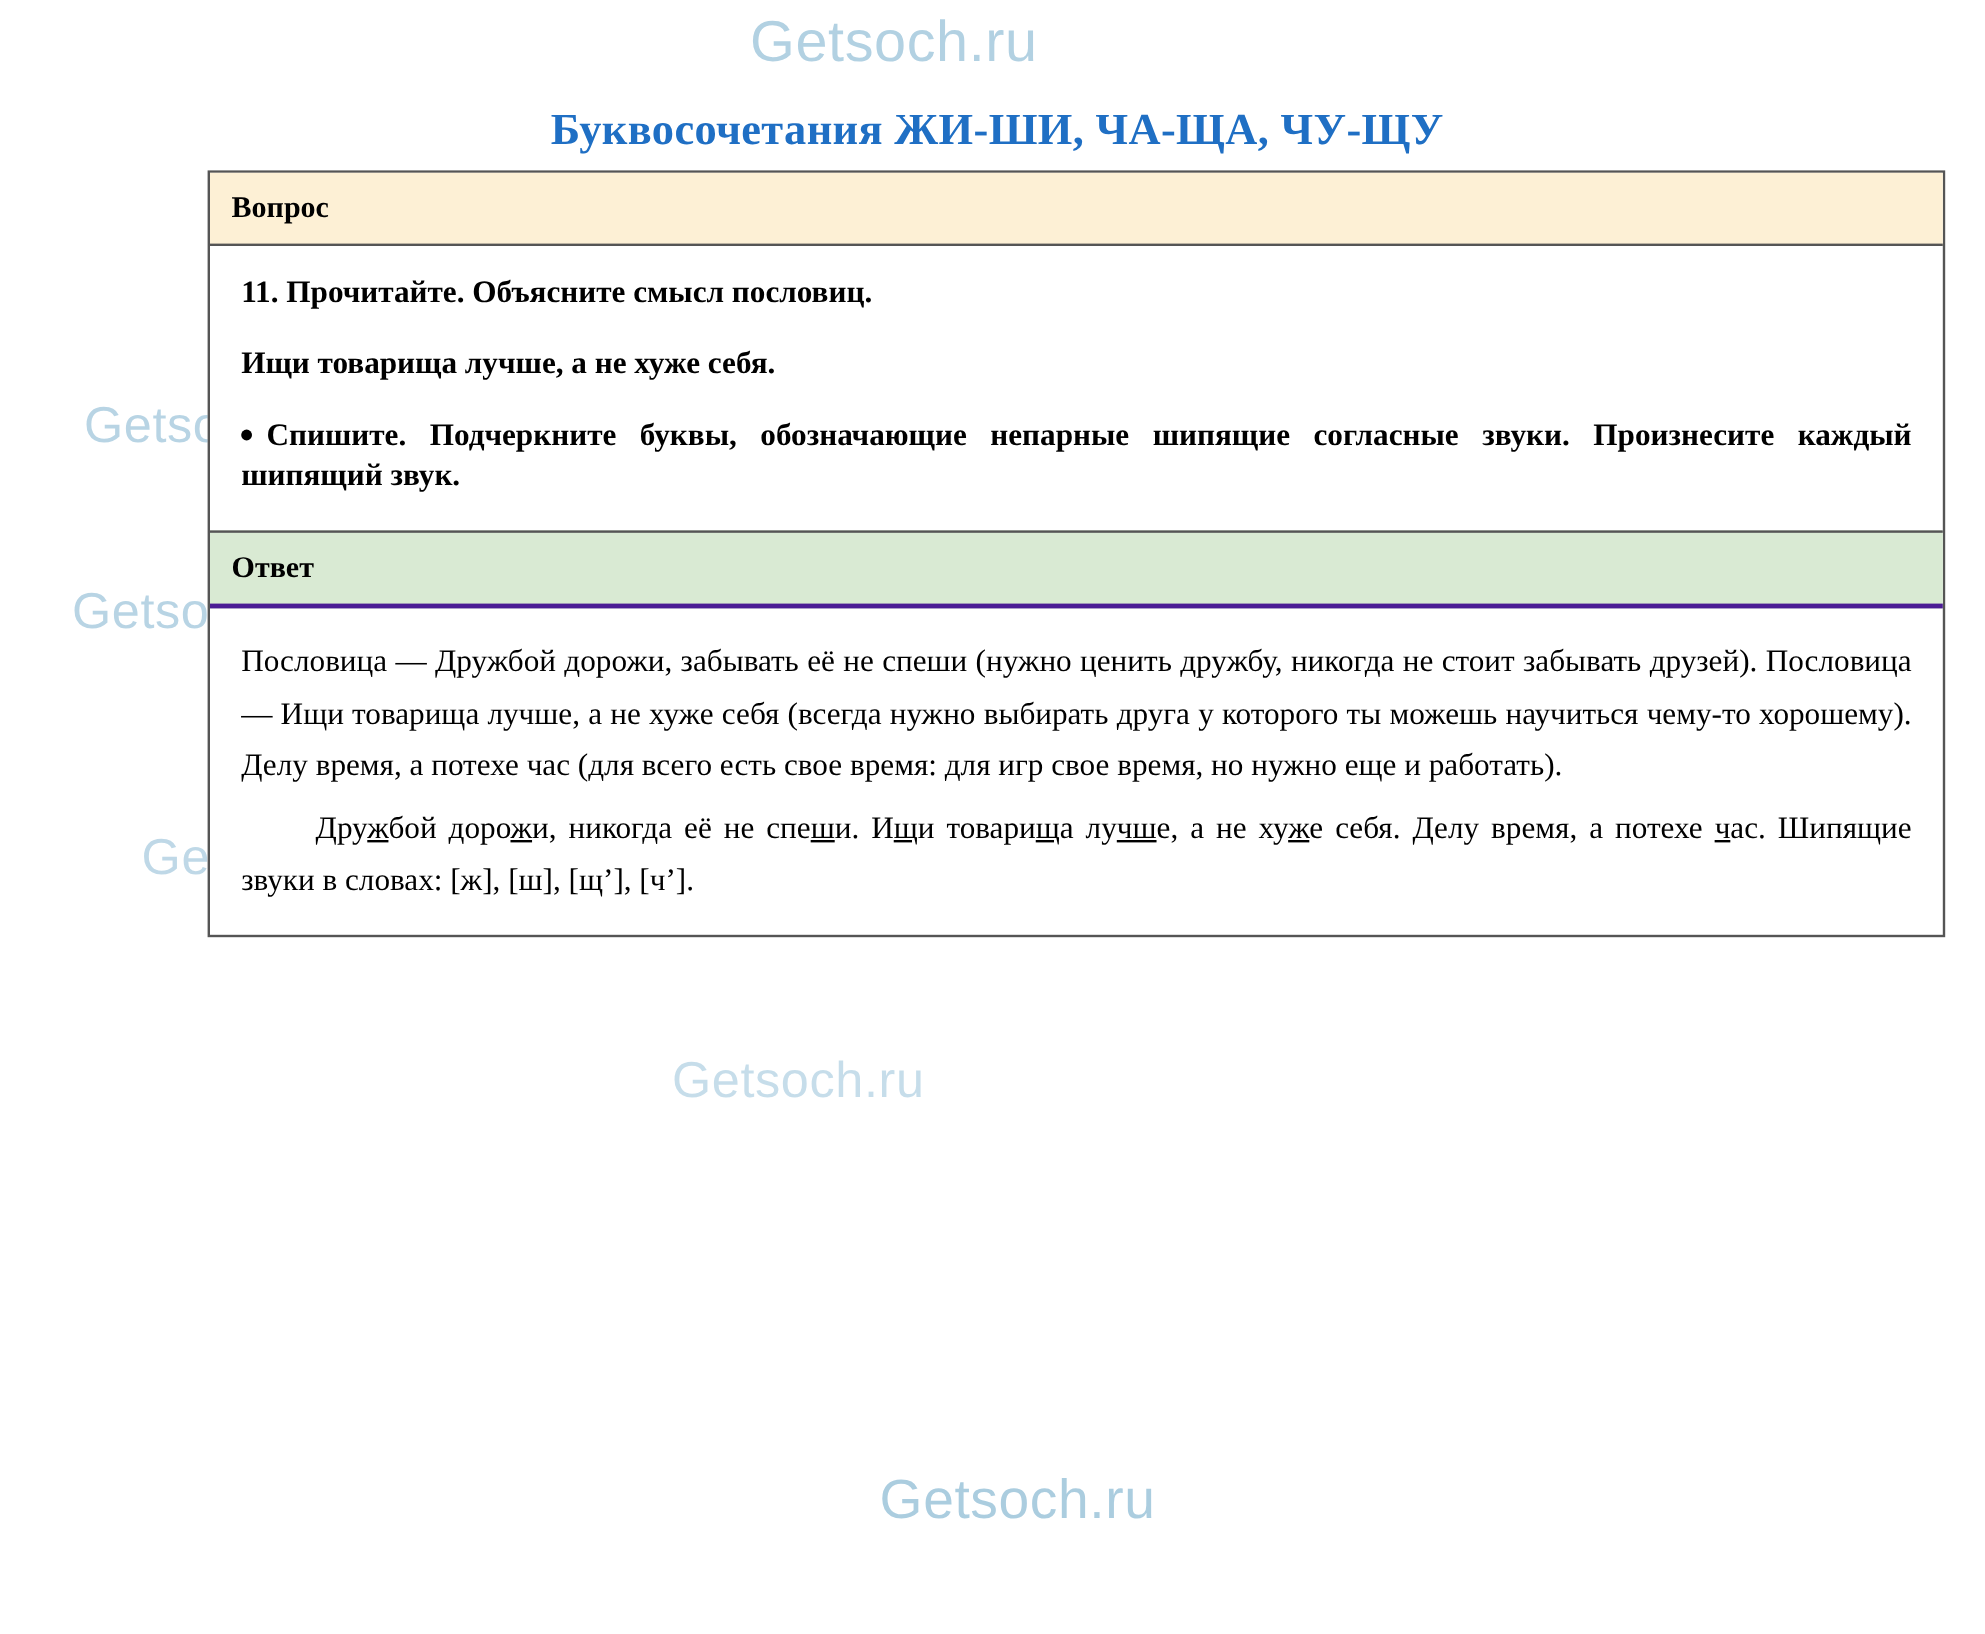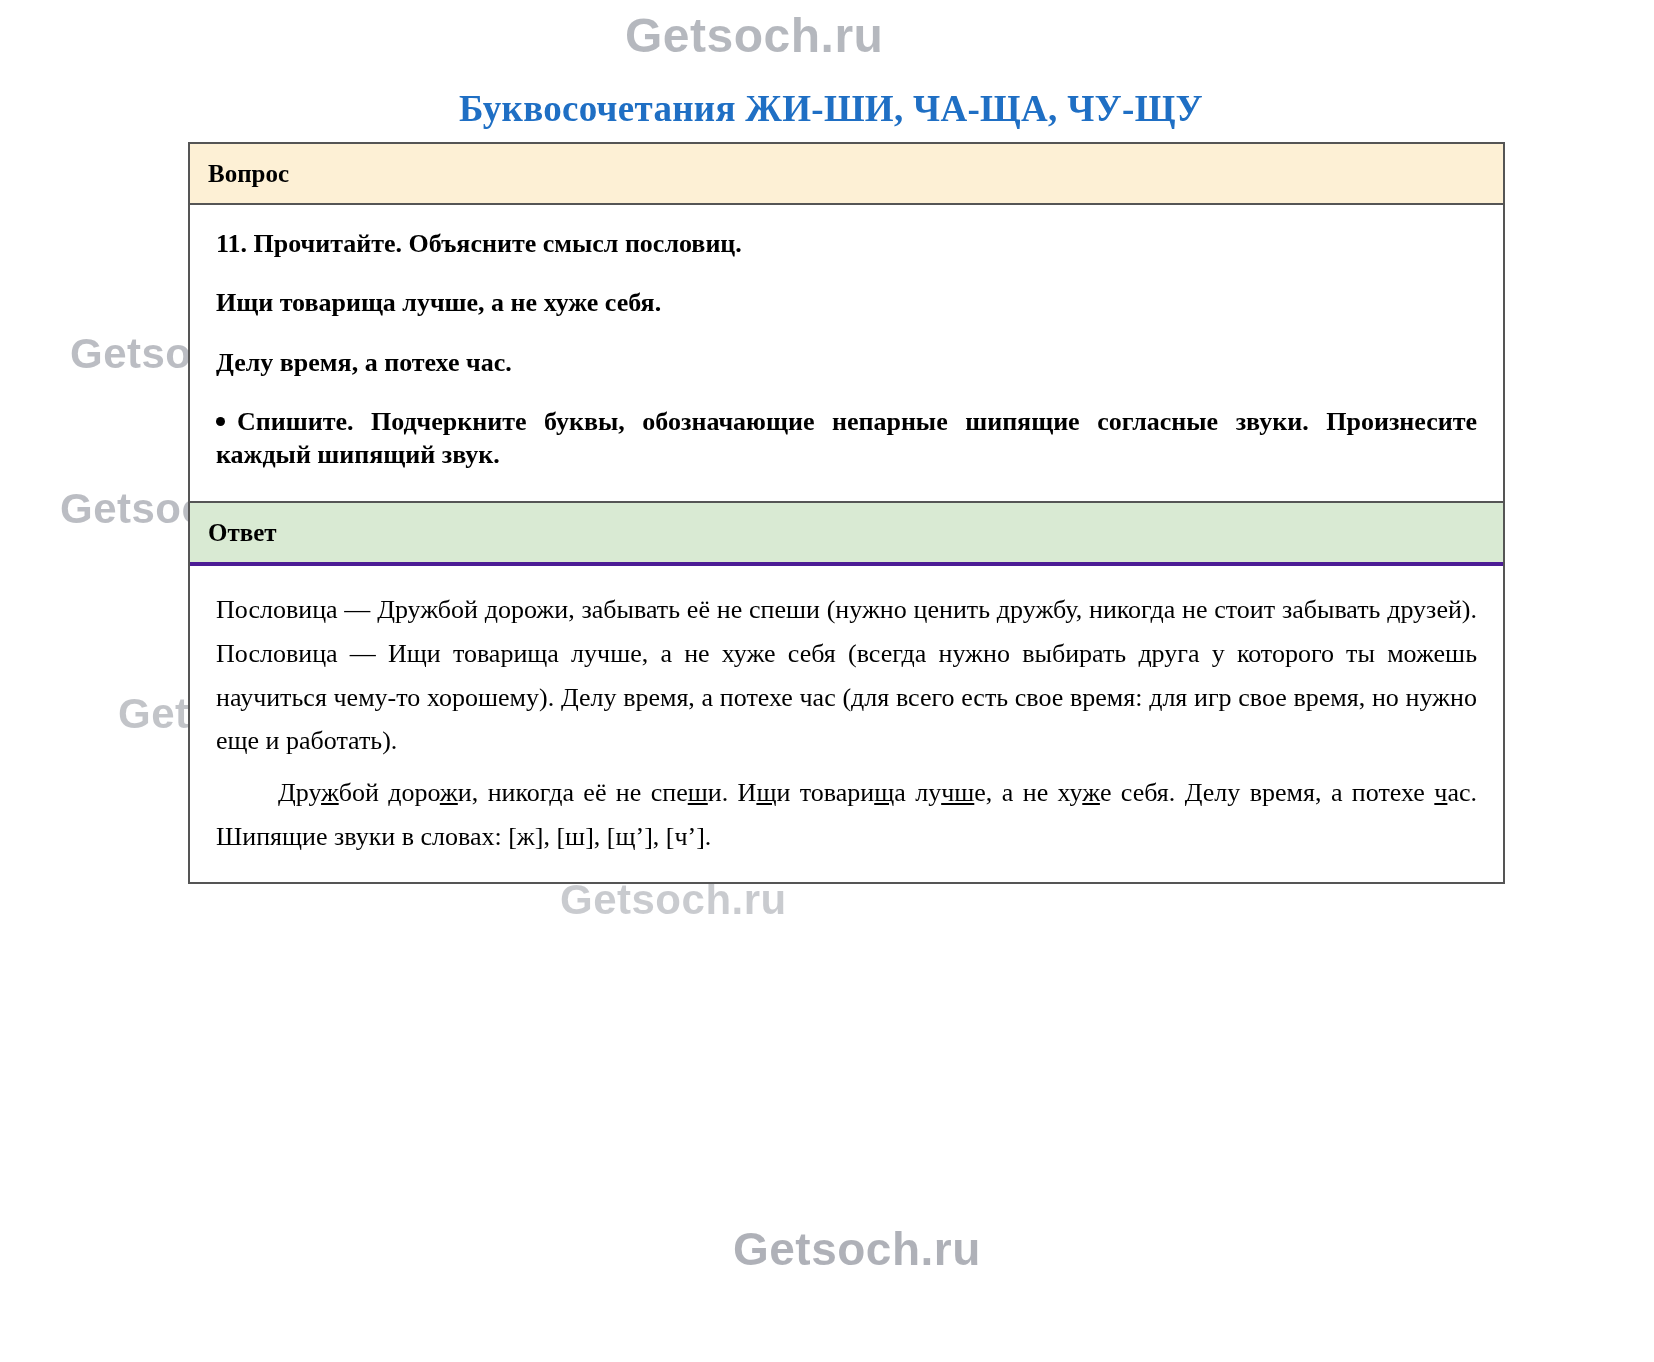--- a/index.html
+++ b/index.html
@@ -12,23 +12,23 @@
     height: 1362px;
     position: relative;
     font-family: "Liberation Serif", "DejaVu Serif", serif;
     overflow: hidden;
   }
 
   
   .wm {
     position: absolute;
     font-family: "Liberation Sans", sans-serif;
-    color: #0f172a;
+    color: #0369a1;
     opacity: 0.33;
-    font-weight: 700;
+    font-weight: 400;
     white-space: nowrap;
     pointer-events: none;
     user-select: none;
     letter-spacing: 0.5px;
   }
   .wm-top    { left: 625px;  top: 8px;    font-size: 48px; opacity: 0.30; }
   .wm-left1  { left: 70px;   top: 330px;  font-size: 42px; opacity: 0.28; }
   .wm-left2  { left: 60px;   top: 485px;  font-size: 42px; opacity: 0.28; }
   .wm-left3  { left: 118px;  top: 690px;  font-size: 42px; opacity: 0.25; }
   .wm-mid    { left: 560px;  top: 876px;  font-size: 42px; opacity: 0.22; }
@@ -44,23 +44,23 @@
     color: #1f6fc4;
     font-size: 37px;
     font-weight: bold;
     font-family: "Liberation Serif", serif;
     letter-spacing: 0.3px;
   }
 
   
   .card {
     position: absolute;
-    left: 188px;
+    left: 173px;
     top: 142px;
-    width: 1317px;
+    width: 1448px;
     border: 2px solid #555555;
     box-sizing: border-box;
     background: #fff;
   }
   .section-head {
     padding: 16px 18px 15px 18px;
     font-weight: bold;
     font-size: 25px;
     font-family: "Liberation Serif", serif;
     color: #000;
@@ -125,21 +125,20 @@
 
 <h1 class="page-title">Буквосочетания ЖИ-ШИ, ЧА-ЩА, ЧУ-ЩУ</h1>
 
 <div class="card">
 
   <div class="section-head head-question">Вопрос</div>
 
   <div class="section-body q-body">
     <p>11. Прочитайте. Объясните смысл пословиц.</p>
     <p>Ищи товарища лучше, а не хуже себя.</p>
-    <p>Делу время, а потехе час.</p>
     <p class="justified"><span class="bullet-dot"></span><span>Спишите. Подчеркните буквы, обозначающие непарные шипящие согласные звуки. Произнесите каждый шипящий звук.</span></p>
   </div>
 
   <div class="section-head head-answer">Ответ</div>
 
   <div class="section-body a-body">
     <p>Пословица — Дружбой дорожи, забывать её не спеши (нужно ценить дружбу, никогда не стоит забывать друзей). Пословица — Ищи товарища лучше, а не хуже себя (всегда нужно выбирать друга у которого ты можешь научиться чему-то хорошему). Делу время, а потехе час (для всего есть свое время: для игр свое время, но нужно еще и работать).</p>
     <p class="indent"><span>Дру</span><u>ж</u><span>бой доро</span><u>ж</u><span>и, никогда её не спе</span><u>ш</u><span>и. И</span><u>щ</u><span>и товари</span><u>щ</u><span>а лу</span><u>чш</u><span>е, а не ху</span><u>ж</u><span>е себя. Делу время, а потехе </span><u>ч</u><span>ас. Шипящие звуки в словах: [ж], [ш], [щ’], [ч’].</span></p>
   </div>
 

